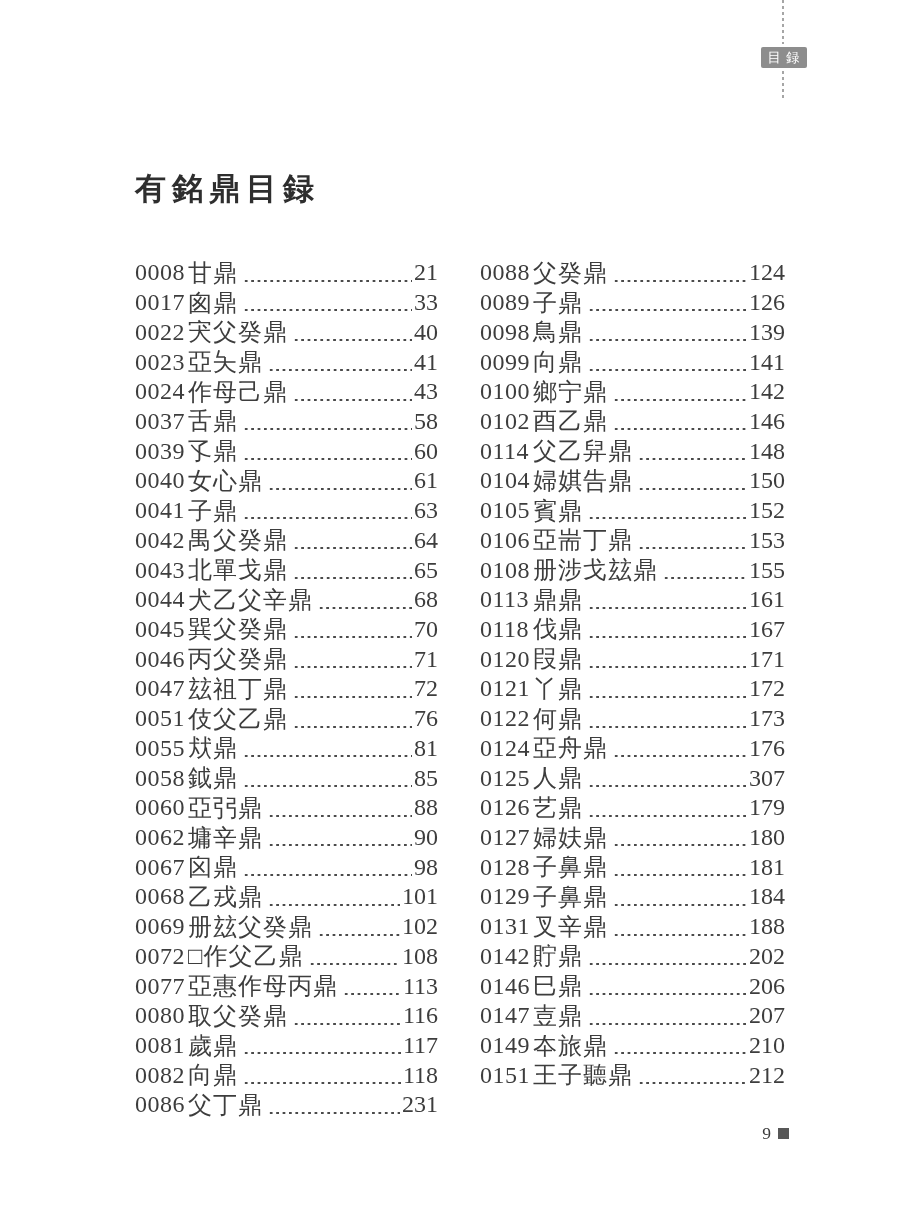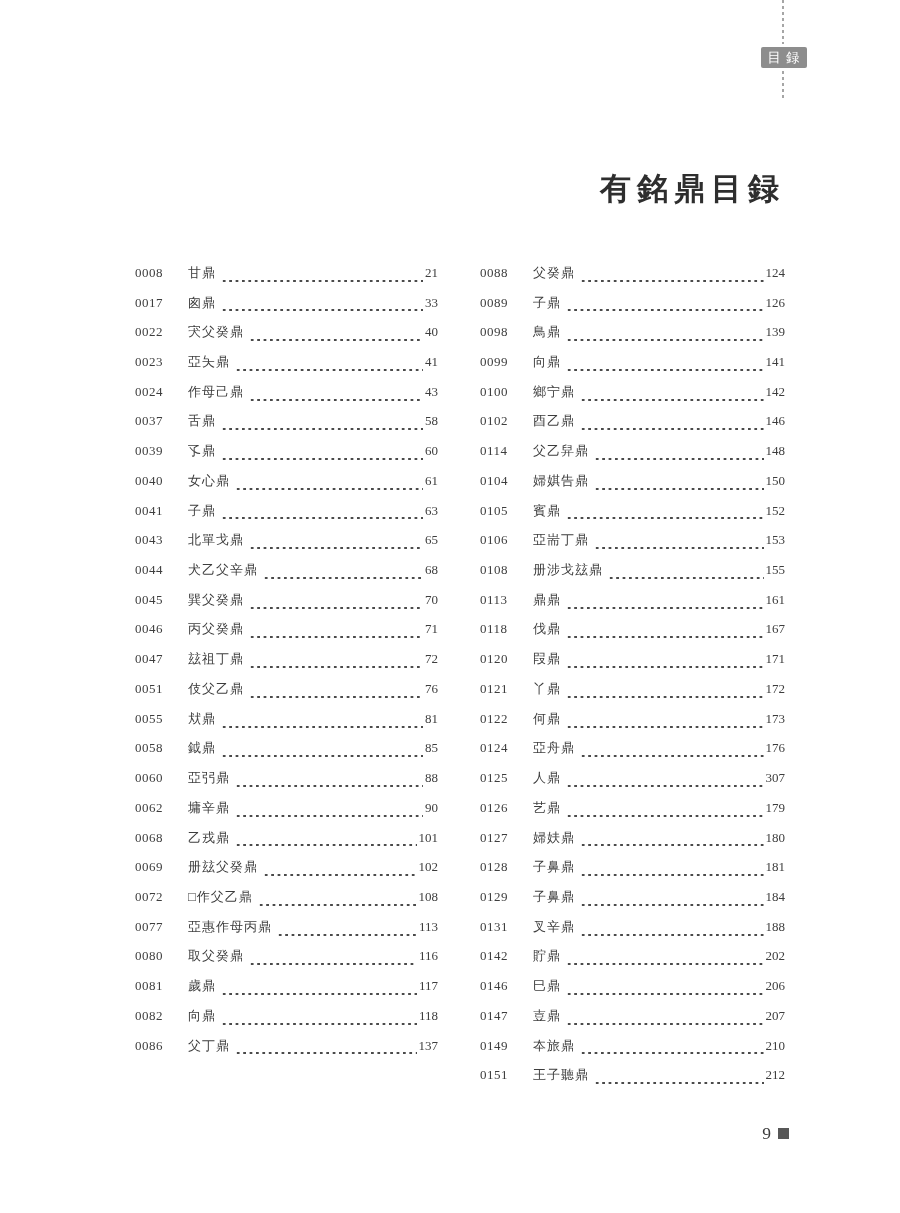--- a/index.html
+++ b/index.html
@@ -23,33 +23,33 @@
     position:absolute;left:761px;top:47px;
     width:46px;height:21px;
     background:#8d8d8d;border-radius:2px;
     color:#ffffff;font-size:13.5px;letter-spacing:5px;
     display:flex;align-items:center;justify-content:center;
     padding-left:4px;box-sizing:border-box;
   }
   
   .title{
     position:absolute;left:135px;width:650px;top:168px;
-    margin:0;text-align:right;
+    margin:0;text-align:left;
     font-size:31px;font-weight:600;letter-spacing:6px;
     color:#2e2e2e;
   }
   
   .toc{
     position:absolute;left:135px;top:258px;width:650px;
     display:grid;grid-template-columns:303px 305px;column-gap:42px;
   }
   .entry{
     display:flex;align-items:center;
     height:29.72px;
-    font-size:13px;white-space:nowrap;
+    font-size:24px;white-space:nowrap;
   }
   .entry .no{width:42px;flex:0 0 auto;letter-spacing:0.5px;}
   .entry .nm{flex:0 0 auto;margin-left:11px;letter-spacing:1px;}
   .entry .dots{
     flex:1 1 auto;align-self:stretch;
     margin:0 2px 5px 5px;
     background-image:radial-gradient(circle,#4a4a4a 1.1px,transparent 1.4px);
     background-size:6.4px 4px;
     background-position:left bottom;
     background-repeat:repeat-x;
@@ -136,20 +136,26 @@
     <span class="pg">61</span>
   </div>
 
   <div class="entry">
     <span class="no">0041</span>
     <span class="nm">子鼎</span>
     <span class="dots"></span>
     <span class="pg">63</span>
   </div>
 
+  <div class="entry">
+    <span class="no">0042</span>
+    <span class="nm">禺父癸鼎</span>
+    <span class="dots"></span>
+    <span class="pg">64</span>
+  </div>
 
   <div class="entry">
     <span class="no">0043</span>
     <span class="nm">北單戈鼎</span>
     <span class="dots"></span>
     <span class="pg">65</span>
   </div>
 
   <div class="entry">
     <span class="no">0044</span>
@@ -207,20 +213,26 @@
     <span class="pg">88</span>
   </div>
 
   <div class="entry">
     <span class="no">0062</span>
     <span class="nm">墉辛鼎</span>
     <span class="dots"></span>
     <span class="pg">90</span>
   </div>
 
+  <div class="entry">
+    <span class="no">0067</span>
+    <span class="nm">囟鼎</span>
+    <span class="dots"></span>
+    <span class="pg">98</span>
+  </div>
 
   <div class="entry">
     <span class="no">0068</span>
     <span class="nm">乙戎鼎</span>
     <span class="dots"></span>
     <span class="pg">101</span>
   </div>
 
   <div class="entry">
     <span class="no">0069</span>
@@ -261,21 +273,21 @@
     <span class="no">0082</span>
     <span class="nm">向鼎</span>
     <span class="dots"></span>
     <span class="pg">118</span>
   </div>
 
   <div class="entry">
     <span class="no">0086</span>
     <span class="nm">父丁鼎</span>
     <span class="dots"></span>
-    <span class="pg">137</span>
+    <span class="pg">231</span>
   </div>
 </div>
     <div class="col" id="col-right">
   <div class="entry">
     <span class="no">0088</span>
     <span class="nm">父癸鼎</span>
     <span class="dots"></span>
     <span class="pg">124</span>
   </div>
 

